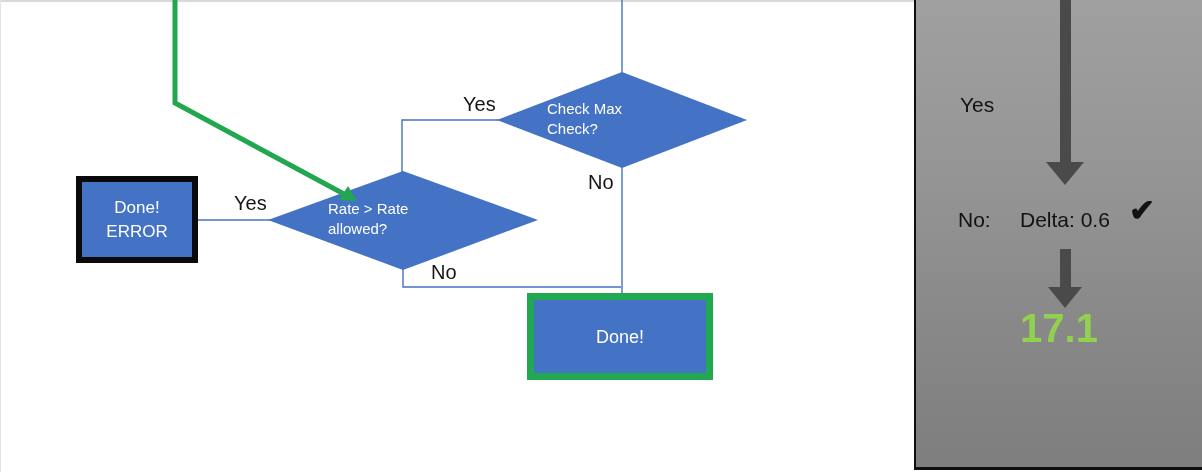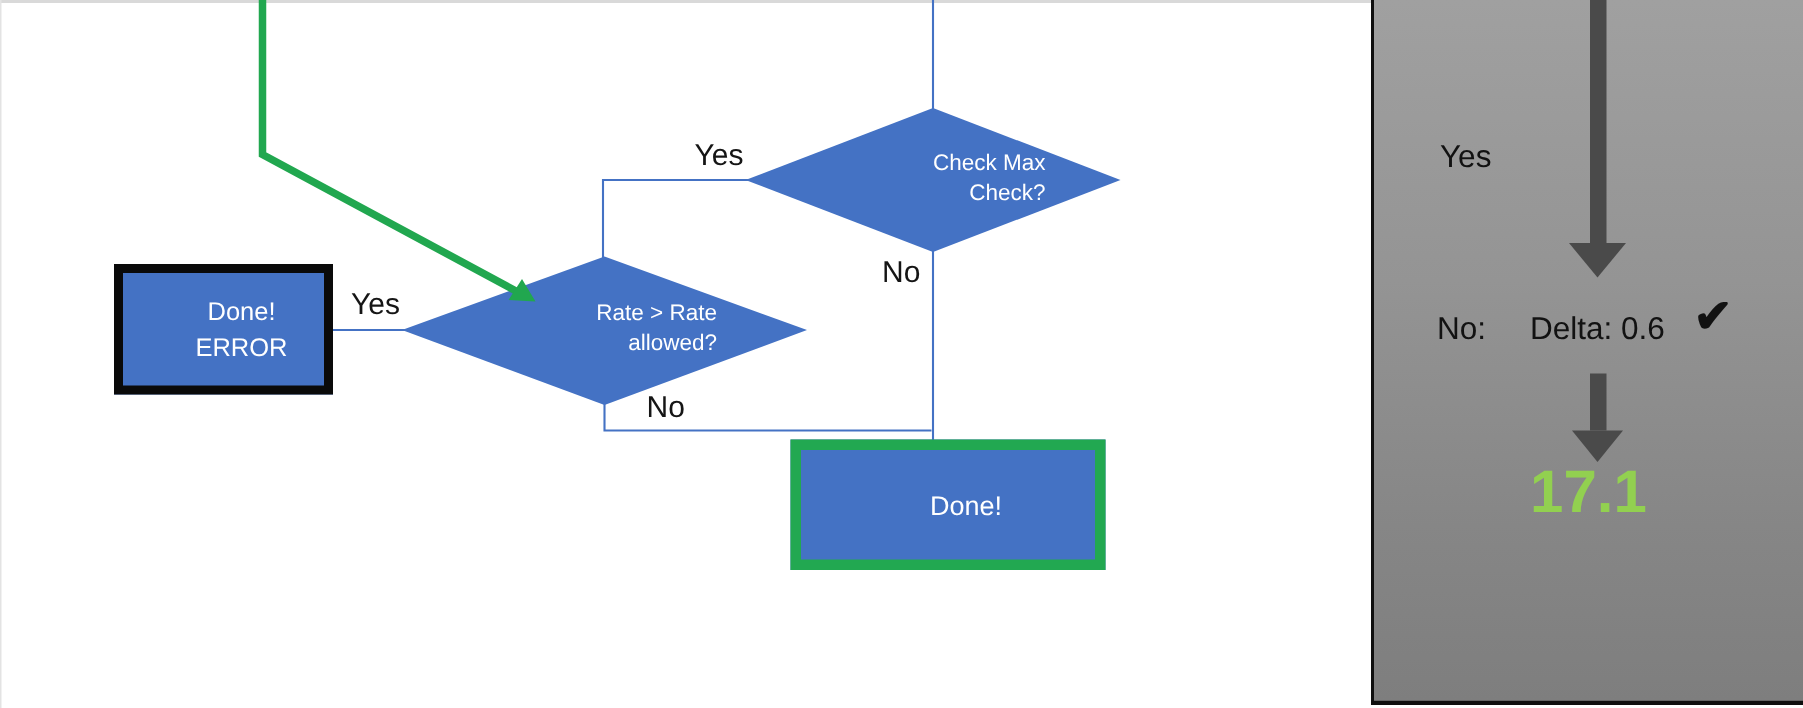--- a/index.html
+++ b/index.html
@@ -10,29 +10,29 @@
   }
   .top-hairline{position:absolute;left:0;top:0;width:914px;height:2px;background:#d9d9d9;}
   .left-hairline{position:absolute;left:0;top:0;width:1px;height:472px;background:#e3e3e3;}
   .flow-svg{position:absolute;left:0;top:0;z-index:1;}
   .conn{stroke:#4472c4;stroke-width:1.4;fill:none;}
   .diamond{fill:#4472c4;stroke:none;}
   .green-line{stroke:#21a74f;stroke-width:5;fill:none;}
   .green-head{fill:#21a74f;}
   .node-label{
     position:absolute;z-index:3;color:#ffffff;font-size:15px;line-height:20px;
-    text-align:right;width:150px;
+    text-align:left;width:150px;
   }
   .edge-label{
     position:absolute;z-index:3;color:#151515;font-size:20px;line-height:24px;
   }
   .flow-box{
     position:absolute;z-index:2;background:#4472c4;color:#ffffff;
     display:flex;flex-direction:column;align-items:center;justify-content:center;
-    font-size:17px;line-height:24px;text-align:left;padding-left:24px;
+    font-size:17px;line-height:24px;text-align:left;
   }
   .error-box{left:76px;top:176px;width:110px;height:75px;border:6px solid #0a0a0a;}
   .done-box{left:527px;top:293px;width:172px;height:73px;border:7px solid #22a851;font-size:18px;}
   .panel{
     position:absolute;z-index:4;right:0;top:0;width:286px;height:467px;
     background:linear-gradient(to bottom,#a0a0a0 0%,#949494 40%,#868686 75%,#7e7e7e 100%);
     border-left:2px solid #0f0f0f;border-bottom:3px solid #0f0f0f;
   }
   .p-arrow-shaft{position:absolute;left:144px;width:11px;background:#4a4a4a;}
   .shaft-1{top:0;height:162px;}

